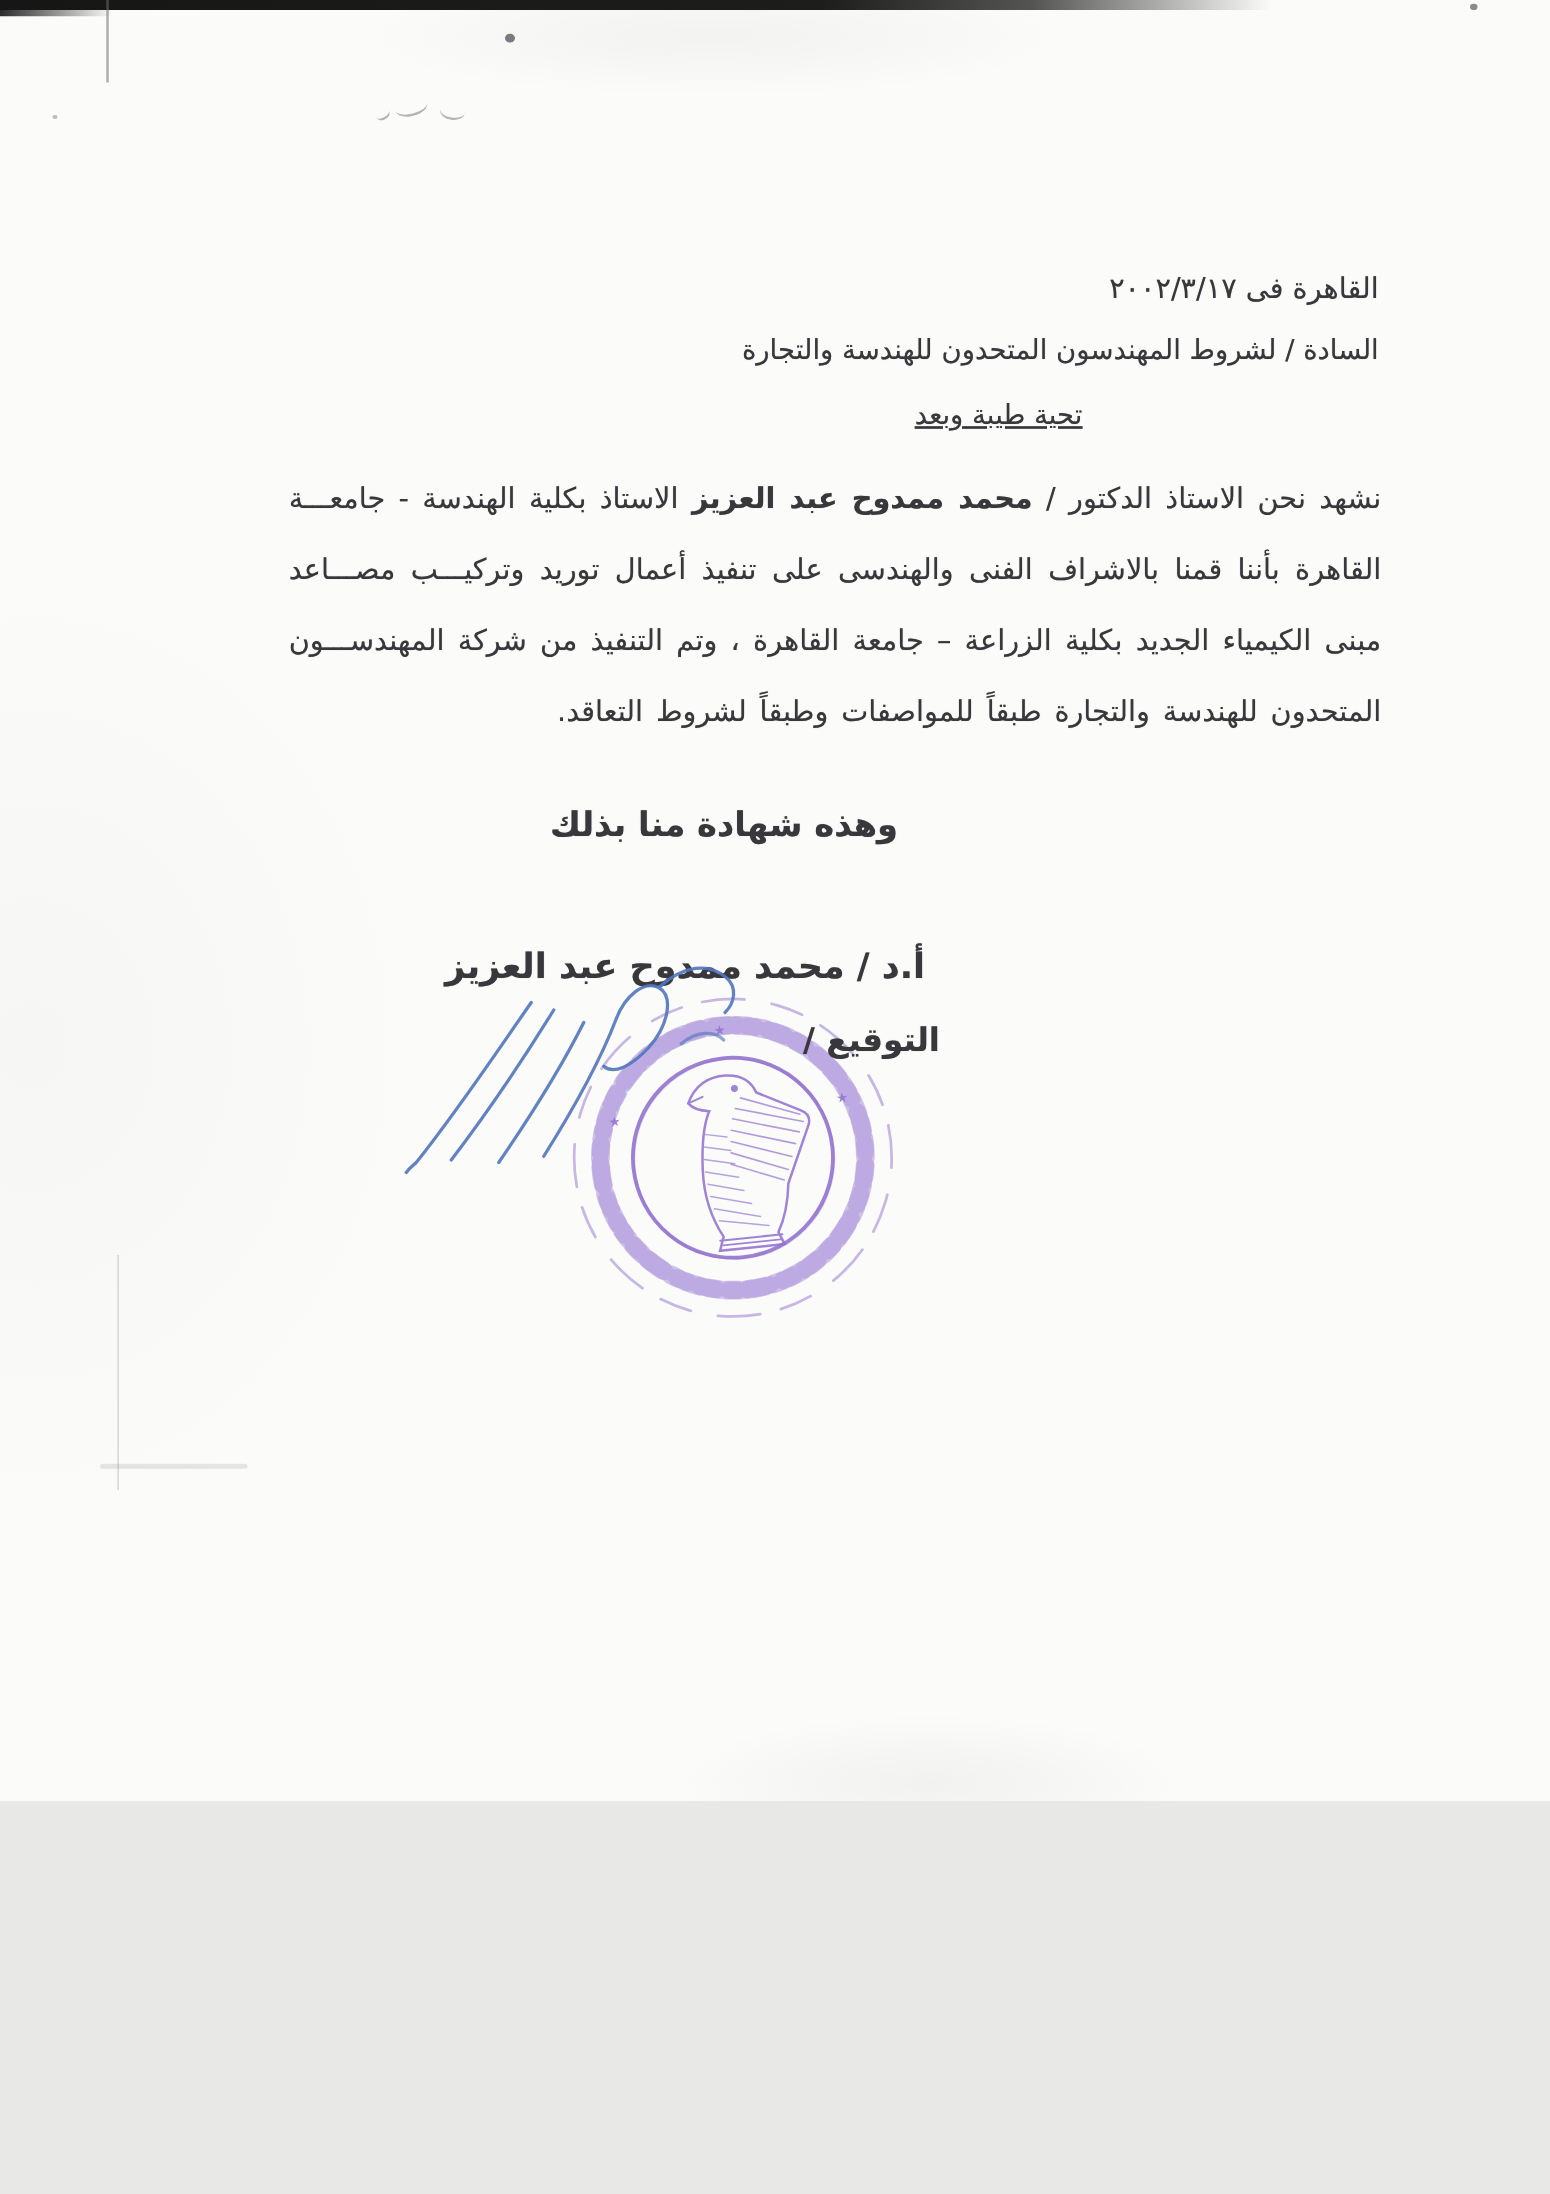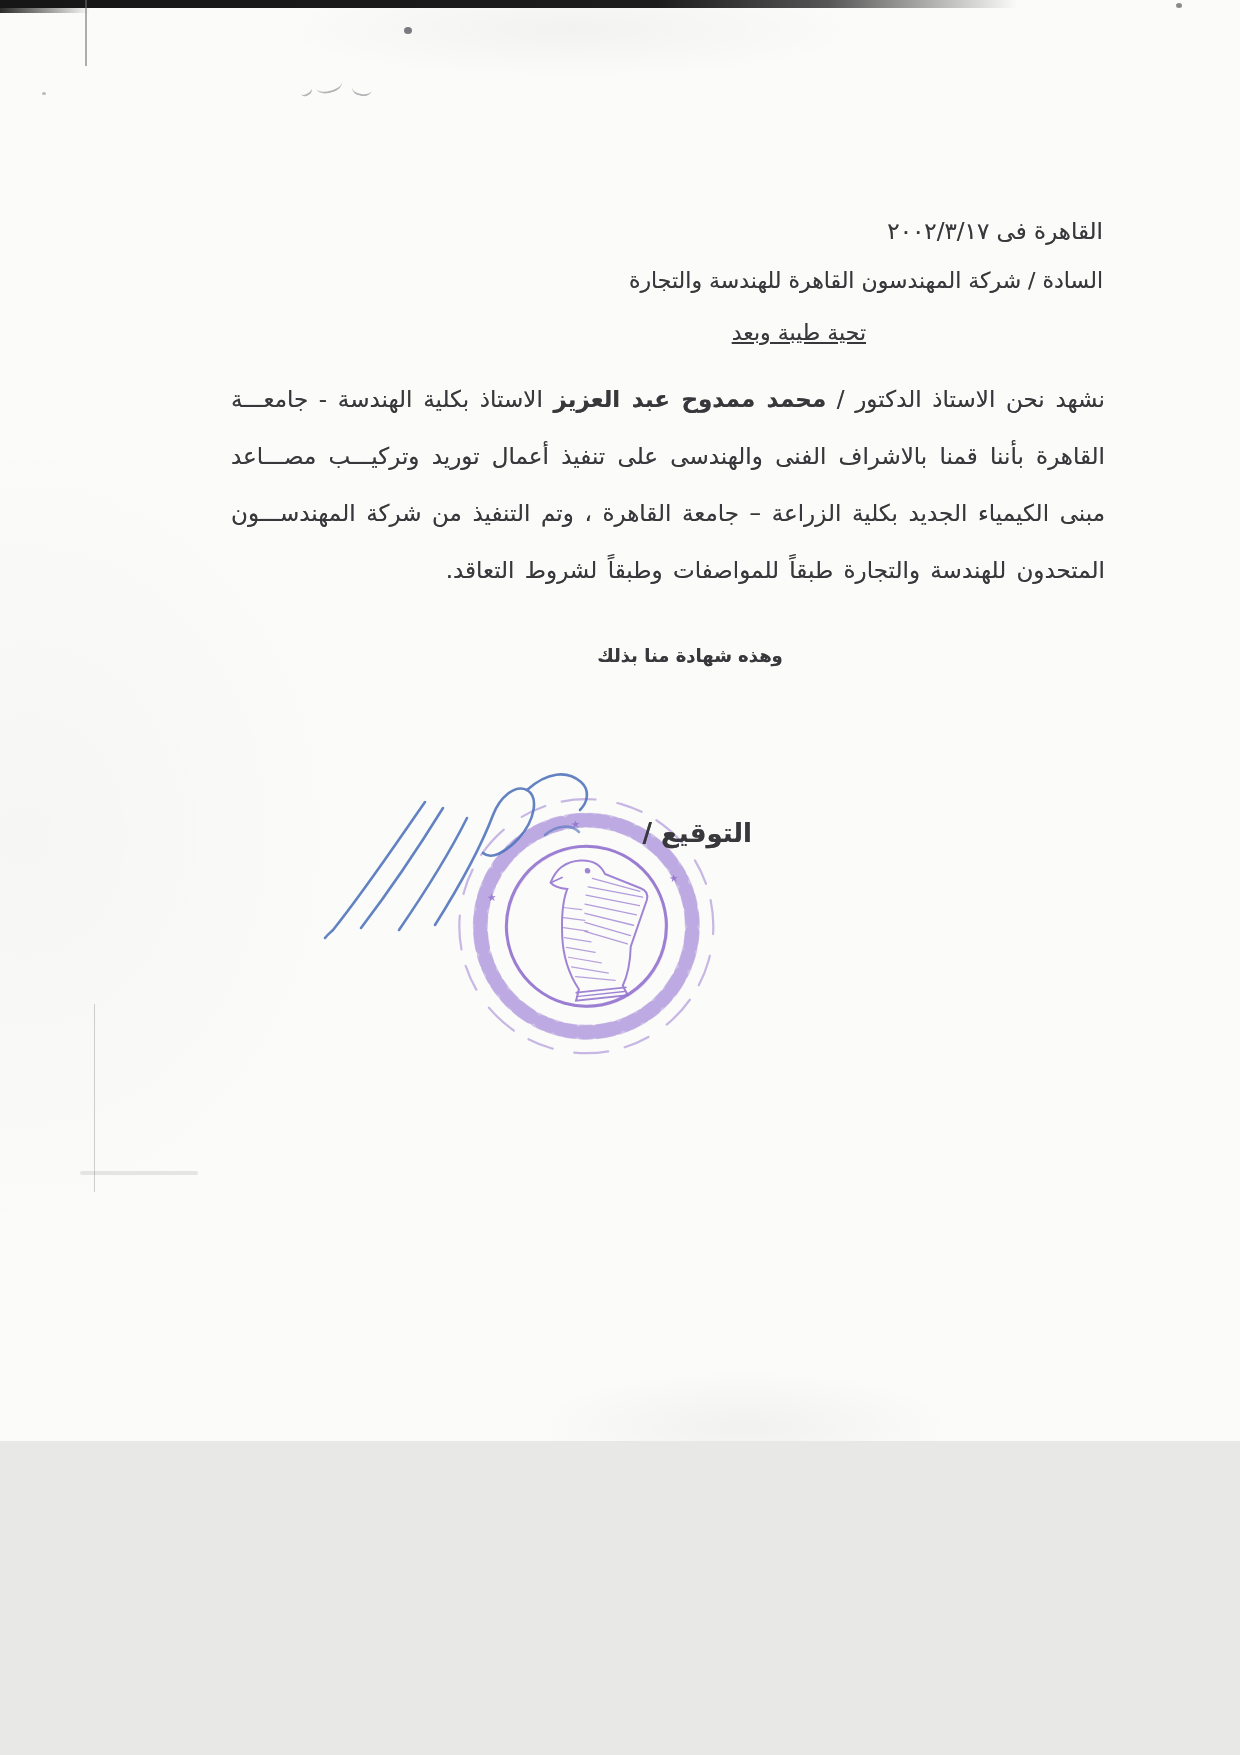--- a/index.html
+++ b/index.html
@@ -16,22 +16,22 @@
   .arabic{direction:rtl; unicode-bidi:plaintext; position:absolute; white-space:nowrap;}
   .date-line{top:218px; right:137px; font-size:23px; letter-spacing:.3px;}
   .addressee{top:268px; right:137px; font-size:22px;}
   .greeting{top:320px; right:374px; font-size:22px;text-decoration:underline;}
   .body-par{
     direction:rtl; position:absolute; top:371px; right:135px; width:874px;
     font-size:23px; line-height:57px; text-align:justify; white-space:normal;
     word-spacing:3px;
   }
   .bold-name{font-weight:700;}
-  .attestation{top:645px; left:440px; width:500px; text-align:center;
-    font-size:18px; font-weight:700; letter-spacing:1px;}
+  .attestation{top:645px; left:440px; width:500px; text-align:left;
+    font-size:27px; font-weight:700; letter-spacing:1px;}
   .signer{top:756px; right:500px; font-size:28px; font-weight:700; letter-spacing:1px;}
   .sig-label{top:818px; right:488px; font-size:26px; font-weight:700; z-index:3;}
   .ink-soft{text-shadow:0 0 .6px rgba(56,56,60,.55);}
 
   svg.stamp{position:absolute; left:448px; top:782px; z-index:2; opacity:.92; transform:rotate(-6deg);}
   svg.signature{position:absolute; left:295px; top:740px; z-index:4;}
 
   
   .scan-strip{position:absolute; top:0; left:0; width:1060px; height:8px;
     background:linear-gradient(to right, #161616 0%, #1d1d1d 62%, #555 78%, rgba(120,120,120,0) 96%);}
@@ -73,26 +73,27 @@
   <div class="scribble c3"></div>
   <div class="smudge m1"></div>
   <div class="smudge m2"></div>
   <div class="smudge m3"></div>
   <div class="smudge m4"></div>
   <div class="smudge m5"></div>
   <div class="smudge m6"></div>
   <div class="smudge m7"></div>
 
   <div class="arabic date-line ink-soft">القاهرة فى ٢٠٠٢/٣/١٧</div>
-  <div class="arabic addressee ink-soft">السادة / شركة المهندسون القاهرة للهندسة والتجارة</div>
+  <div class="arabic addressee ink-soft">السادة / لشروط المهندسون المتحدون للهندسة والتجارة</div>
   <div class="arabic greeting ink-soft">تحية طيبة وبعد</div>
 
   <div class="body-par ink-soft"><span>نشهد نحن الاستاذ الدكتور / </span><span class="bold-name">محمد ممدوح عبد العزيز</span><span> الاستاذ بكلية الهندسة - جامعـــة القاهرة بأننا قمنا بالاشراف الفنى والهندسى على تنفيذ أعمال توريد وتركيـــب مصـــاعد مبنى الكيمياء الجديد بكلية الزراعة – جامعة القاهرة ، وتم التنفيذ من شركة المهندســـون المتحدون للهندسة والتجارة طبقاً للمواصفات وطبقاً لشروط التعاقد.</span></div>
 
   <div class="arabic attestation ink-soft">وهذه شهادة منا بذلك</div>
+  <div class="arabic signer ink-soft">أ.د / محمد ممدوح عبد العزيز</div>
   <div class="arabic sig-label ink-soft">التوقيع /</div>
 
   <svg class="stamp" width="300" height="300" viewBox="0 0 300 300">
     <g stroke="#8b68cc" fill="none" stroke-linecap="round">
 
       <circle cx="139" cy="143" r="80" stroke-width="3" opacity="0.9"></circle>
       <circle cx="140" cy="144" r="80" stroke-width="1.5" opacity="0.35"></circle>
 
       <circle cx="139" cy="143" r="106" stroke-width="15" stroke-dasharray="9 6 13 5 8 7 15 6 11 5" opacity="0.42" transform="rotate(10 139 143)"></circle>
       <circle cx="139" cy="143" r="106" stroke-width="14" stroke-dasharray="14 9 10 11 18 8 7 10" opacity="0.3" transform="rotate(-38 139 143)"></circle>

